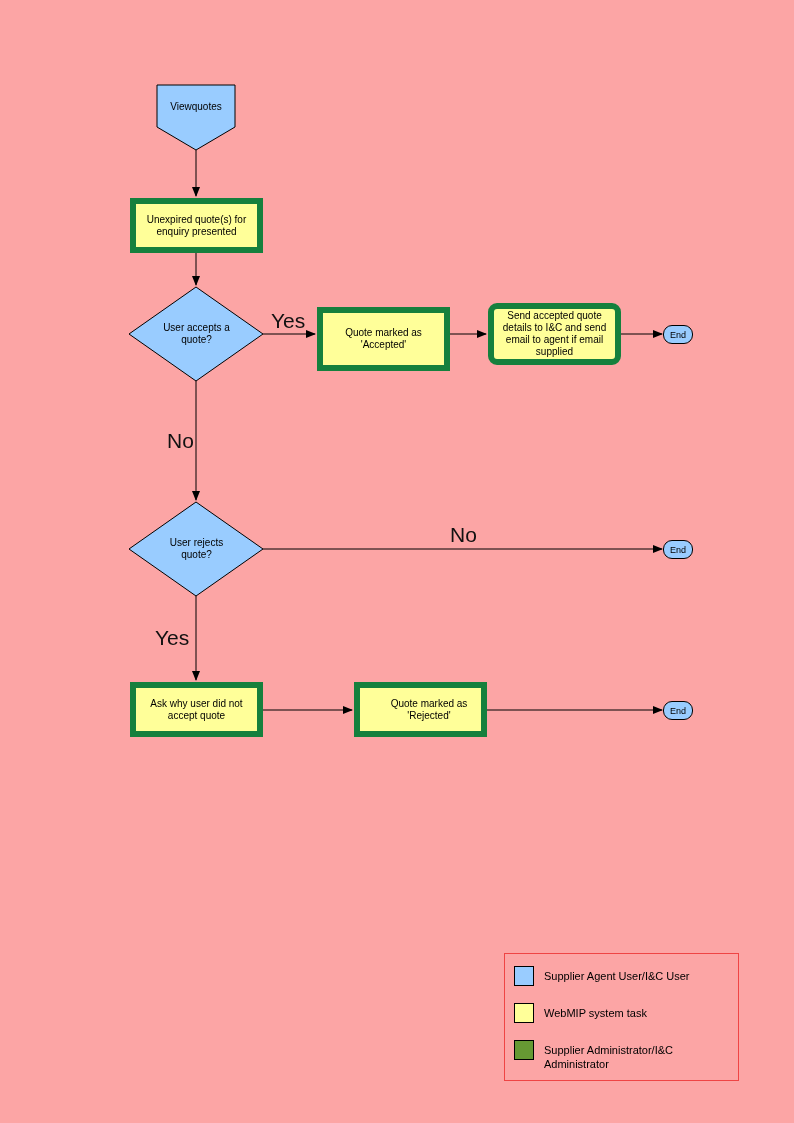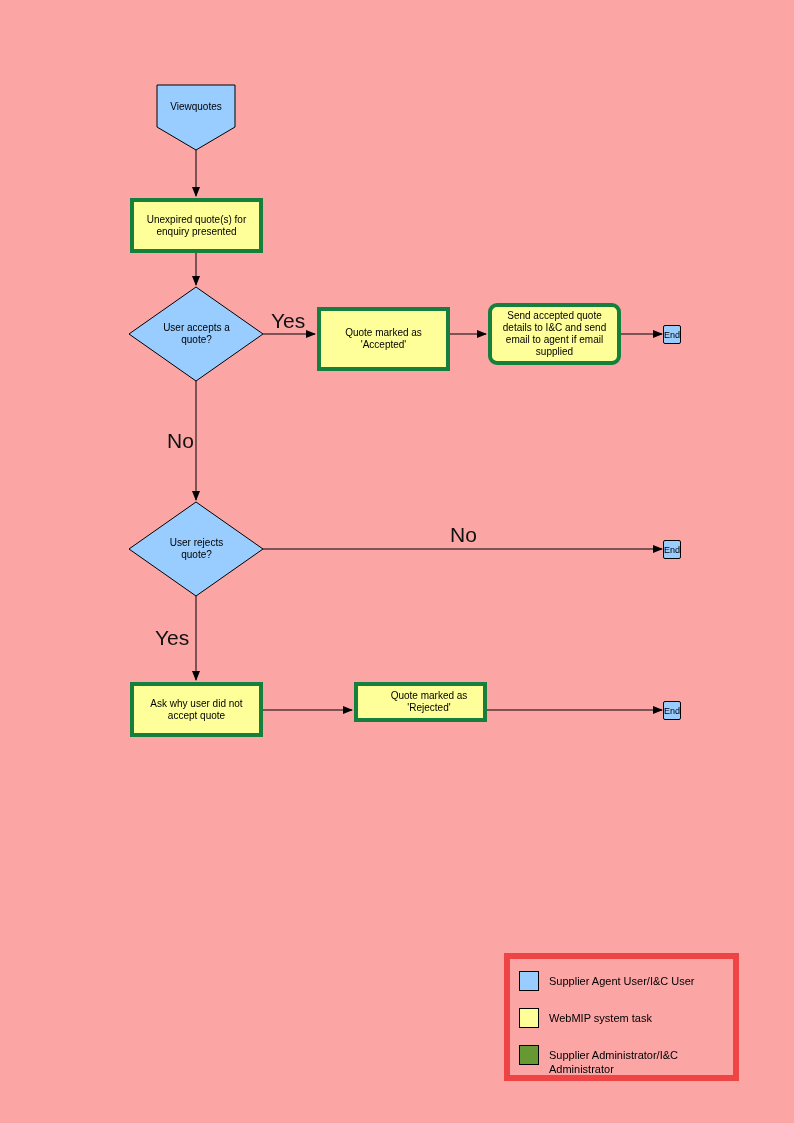--- a/index.html
+++ b/index.html
@@ -27,58 +27,58 @@
     justify-content: center;
     text-align: center;
     font-size: 10px;
     line-height: 12px;
     color: #000000;
     pointer-events: none;
   }
   .process {
     position: absolute;
     background: #ffff99;
-    border: 4px solid #15803d;
+    border: 6px solid #15803d;
     display: flex;
     align-items: center;
     justify-content: center;
     text-align: center;
     font-size: 10px;
     line-height: 12px;
     color: #000000;
     box-sizing: border-box;
     padding: 2px 8px;
   }
   .terminator {
     position: absolute;
-    width: 18px;
+    width: 30px;
     height: 19px;
     background: #99ccff;
     border: 1px solid #000000;
-    border-radius: 2px;
+    border-radius: 9px;
     display: flex;
     align-items: center;
     justify-content: center;
     font-size: 9px;
     color: #000000;
     box-sizing: border-box;
   }
   .edge-label {
     position: absolute;
     font-size: 21px;
     color: #111111;
     line-height: 1;
   }
   .legend {
     position: absolute;
     left: 504px;
     top: 953px;
     width: 235px;
     height: 128px;
-    border: 6px solid #ef4444;
+    border: 1px solid #ef4444;
     box-sizing: border-box;
     padding: 12px 8px 16px 9px;
   }
   .legend-row {
     display: flex;
     align-items: flex-start;
     margin-bottom: 17px;
   }
   .swatch {
     width: 20px;
@@ -139,21 +139,21 @@
   </div>
 
   <div class="process" style="left:488px; top:303px; width:133px; height:62px;border-radius:9px;">
     <span>Send accepted quote details to I&amp;C and send email to agent if email supplied</span>
   </div>
 
   <div class="process" style="left:130px; top:682px; width:133px; height:55px;">
     <span>Ask why user did not accept quote</span>
   </div>
 
-  <div class="process" style="left:354px; top:682px; width:133px; height:40px;padding-left:25px;">
+  <div class="process" style="left:354px; top:682px; width:133px; height:55px;padding-left:25px;">
     <span>Quote  marked as 'Rejected'</span>
   </div>
 
   <div class="node-label" style="left:130px; top:287px; width:133px; height:94px;">
     <span style="width:80px;">User accepts a quote?</span>
   </div>
 
   <div class="node-label" style="left:130px; top:502px; width:133px; height:94px;">
     <span style="width:76px;">User rejects quote?</span>
   </div>

